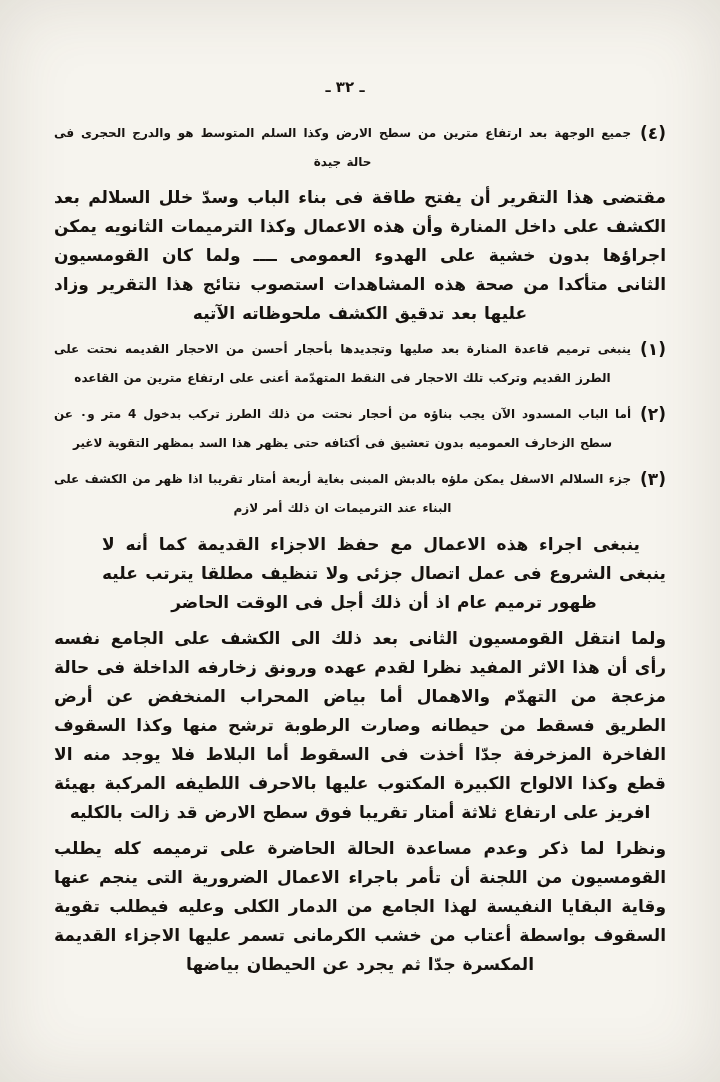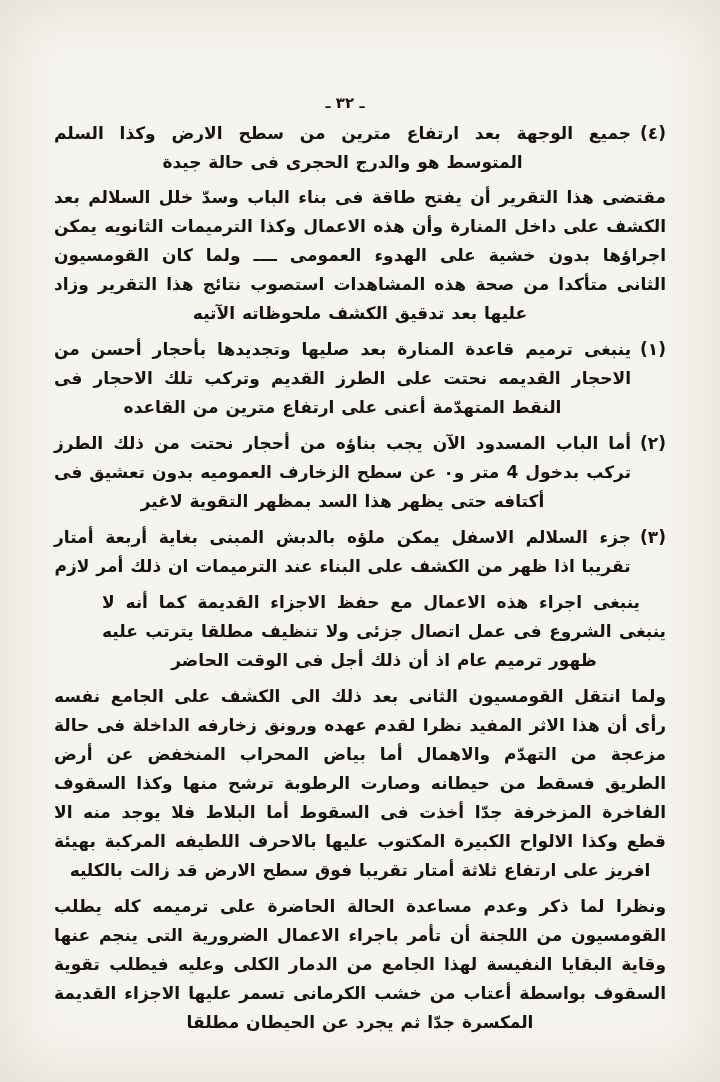--- a/index.html
+++ b/index.html
@@ -20,21 +20,21 @@
   
   .page::after {
     content: "";
     position: absolute;
     inset: 0;
     pointer-events: none;
     box-shadow: inset 0 0 70px rgba(90, 80, 60, 0.14);
   }
   .page-number {
     position: absolute;
-    top: 94px;
+    top: 78px;
     left: 0;
     right: 30px;
     text-align: center;
     font-size: 15px;
     font-weight: bold;
     letter-spacing: 3px;
   }
   .content {
     position: absolute;
     top: 118px;
@@ -62,21 +62,21 @@
   }
   .item .marker {
     flex: 0 0 auto;
     white-space: nowrap;
     font-size: 17px;
     font-weight: 700;
     line-height: 29px;
   }
   .item .item-body {
     flex: 1 1 auto;
-    font-size: 17px;
+    font-size: 12px;
     font-weight: 700;
     line-height: 29px;
     text-align: justify;
     text-align-last: center;
     word-spacing: 1px;
   }
   .gap-before {
     margin-top: 7px;
   }
 </style>
@@ -108,16 +108,16 @@
 
     <div class="para item gap-before">
       <span class="marker">(٣)</span>
       <span class="item-body">جزء السلالم الاسفل يمكن ملؤه بالدبش المبنى بغاية أربعة أمتار تقريبا اذا ظهر من الكشف على البناء عند الترميمات ان ذلك أمر لازم</span>
     </div>
 
     <div class="para indent gap-before">ينبغى اجراء هذه الاعمال مع حفظ الاجزاء القديمة كما أنه لا ينبغى الشروع فى عمل اتصال جزئى ولا تنظيف مطلقا يترتب عليه ظهور ترميم عام اذ أن ذلك أجل فى الوقت الحاضر</div>
 
     <div class="para gap-before">ولما انتقل القومسيون الثانى بعد ذلك الى الكشف على الجامع نفسه رأى أن هذا الاثر المفيد نظرا لقدم عهده ورونق زخارفه الداخلة فى حالة مزعجة من التهدّم والاهمال أما بياض المحراب المنخفض عن أرض الطريق فسقط من حيطانه وصارت الرطوبة ترشح منها وكذا السقوف الفاخرة المزخرفة جدّا أخذت فى السقوط أما البلاط فلا يوجد منه الا قطع وكذا الالواح الكبيرة المكتوب عليها بالاحرف اللطيفه المركبة بهيئة افريز على ارتفاع ثلاثة أمتار تقريبا فوق سطح الارض قد زالت بالكليه</div>
 
-    <div class="para gap-before">ونظرا لما ذكر وعدم مساعدة الحالة الحاضرة على ترميمه كله يطلب القومسيون من اللجنة أن تأمر باجراء الاعمال الضرورية التى ينجم عنها وقاية البقايا النفيسة لهذا الجامع من الدمار الكلى وعليه فيطلب تقوية السقوف بواسطة أعتاب من خشب الكرمانى تسمر عليها الاجزاء القديمة المكسرة جدّا ثم يجرد عن الحيطان مطلقا</div>
+    <div class="para gap-before">ونظرا لما ذكر وعدم مساعدة الحالة الحاضرة على ترميمه كله يطلب القومسيون من اللجنة أن تأمر باجراء الاعمال الضرورية التى ينجم عنها وقاية البقايا النفيسة لهذا الجامع من الدمار الكلى وعليه فيطلب تقوية السقوف بواسطة أعتاب من خشب الكرمانى تسمر عليها الاجزاء القديمة المكسرة جدّا ثم يجرد عن الحيطان بياضها</div>
 
   </div>
 </div>
 
 </body></html>

